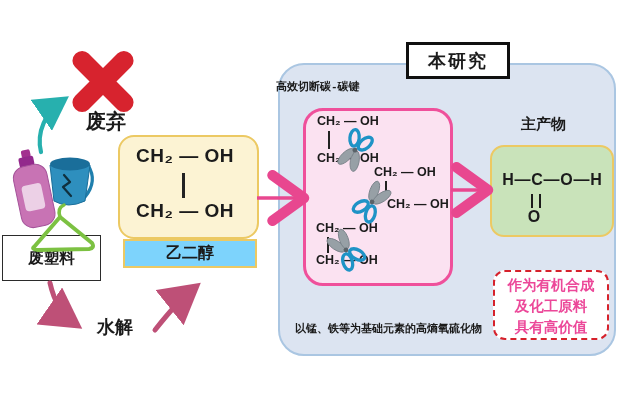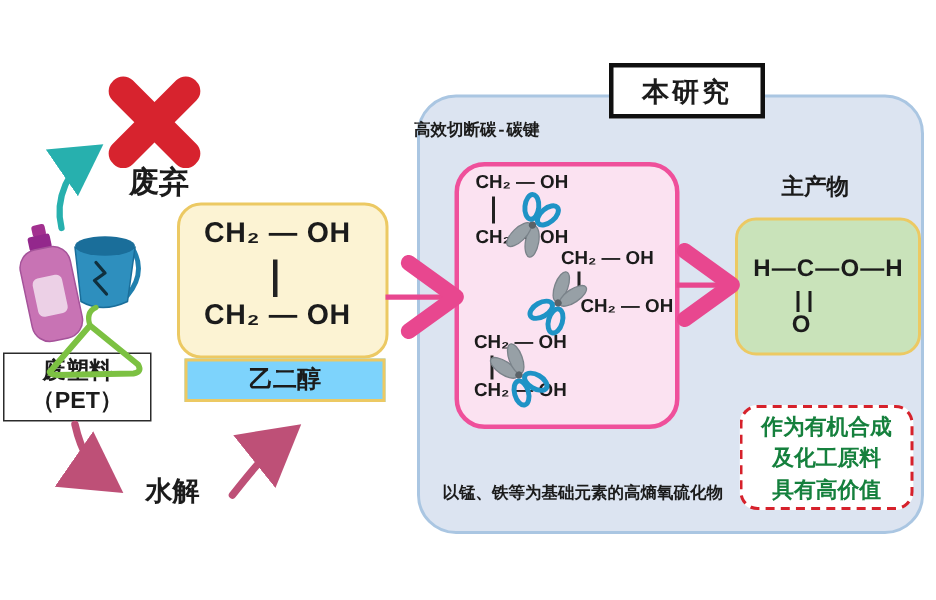--- a/index.html
+++ b/index.html
@@ -63,21 +63,21 @@
   .fa-dbl{position:absolute;left:39px;top:47px;width:6px;height:14px;
           border-left:2.5px solid #1b1b1b;border-right:2.5px solid #1b1b1b;}
   .fa-oxy{position:absolute;left:34px;top:61px;width:16px;text-align:center;
           font-size:16px;font-weight:700;}
   .acid-label{left:530px;top:238px;width:52px;height:27px;background:#fff;border:2px solid #1b1b1b;
               display:flex;align-items:center;justify-content:center;
               font-size:16px;font-weight:700;z-index:3;}
 
   
   .value-note{left:493px;top:270px;width:116px;height:70px;background:#fff;border:2px dashed #d6212b;
-              border-radius:12px;color:#15803d;font-size:14.5px;font-weight:700;line-height:21px;
+              border-radius:12px;color:#ec4899;font-size:14.5px;font-weight:700;line-height:21px;
               text-align:center;padding-top:3px;box-sizing:border-box;z-index:3;}
 
   .overlay{left:0;top:0;width:624px;height:400px;z-index:6;pointer-events:none;}
   .art{z-index:1;}
 </style>
 </head>
 <body>
 
 <div class="stage">
 
@@ -104,21 +104,20 @@
     </g>
 
     <g>
       <path d="M 34 104 L 60 74 L 92 100 Q 95 105 89 106 L 38 107 Q 31 106 34 104 Z" fill="none" stroke="#7cc142" stroke-width="4" stroke-linejoin="round"></path>
       <path d="M 60 74 Q 57 65 64 62" fill="none" stroke="#7cc142" stroke-width="3.5" stroke-linecap="round"></path>
     </g>
   </svg>
 
   <div class="abs pet-box">
     <div>废塑料</div>
-    <div>（PET）</div>
   </div>
 
   <div class="abs eg-box">
     <div class="eg-row top">CH₂ — OH</div>
     <div class="eg-vbond"></div>
     <div class="eg-row bot">CH₂ — OH</div>
   </div>
   <div class="abs eg-label">乙二醇</div>
 
   <div class="abs hydro-label">水解</div>

